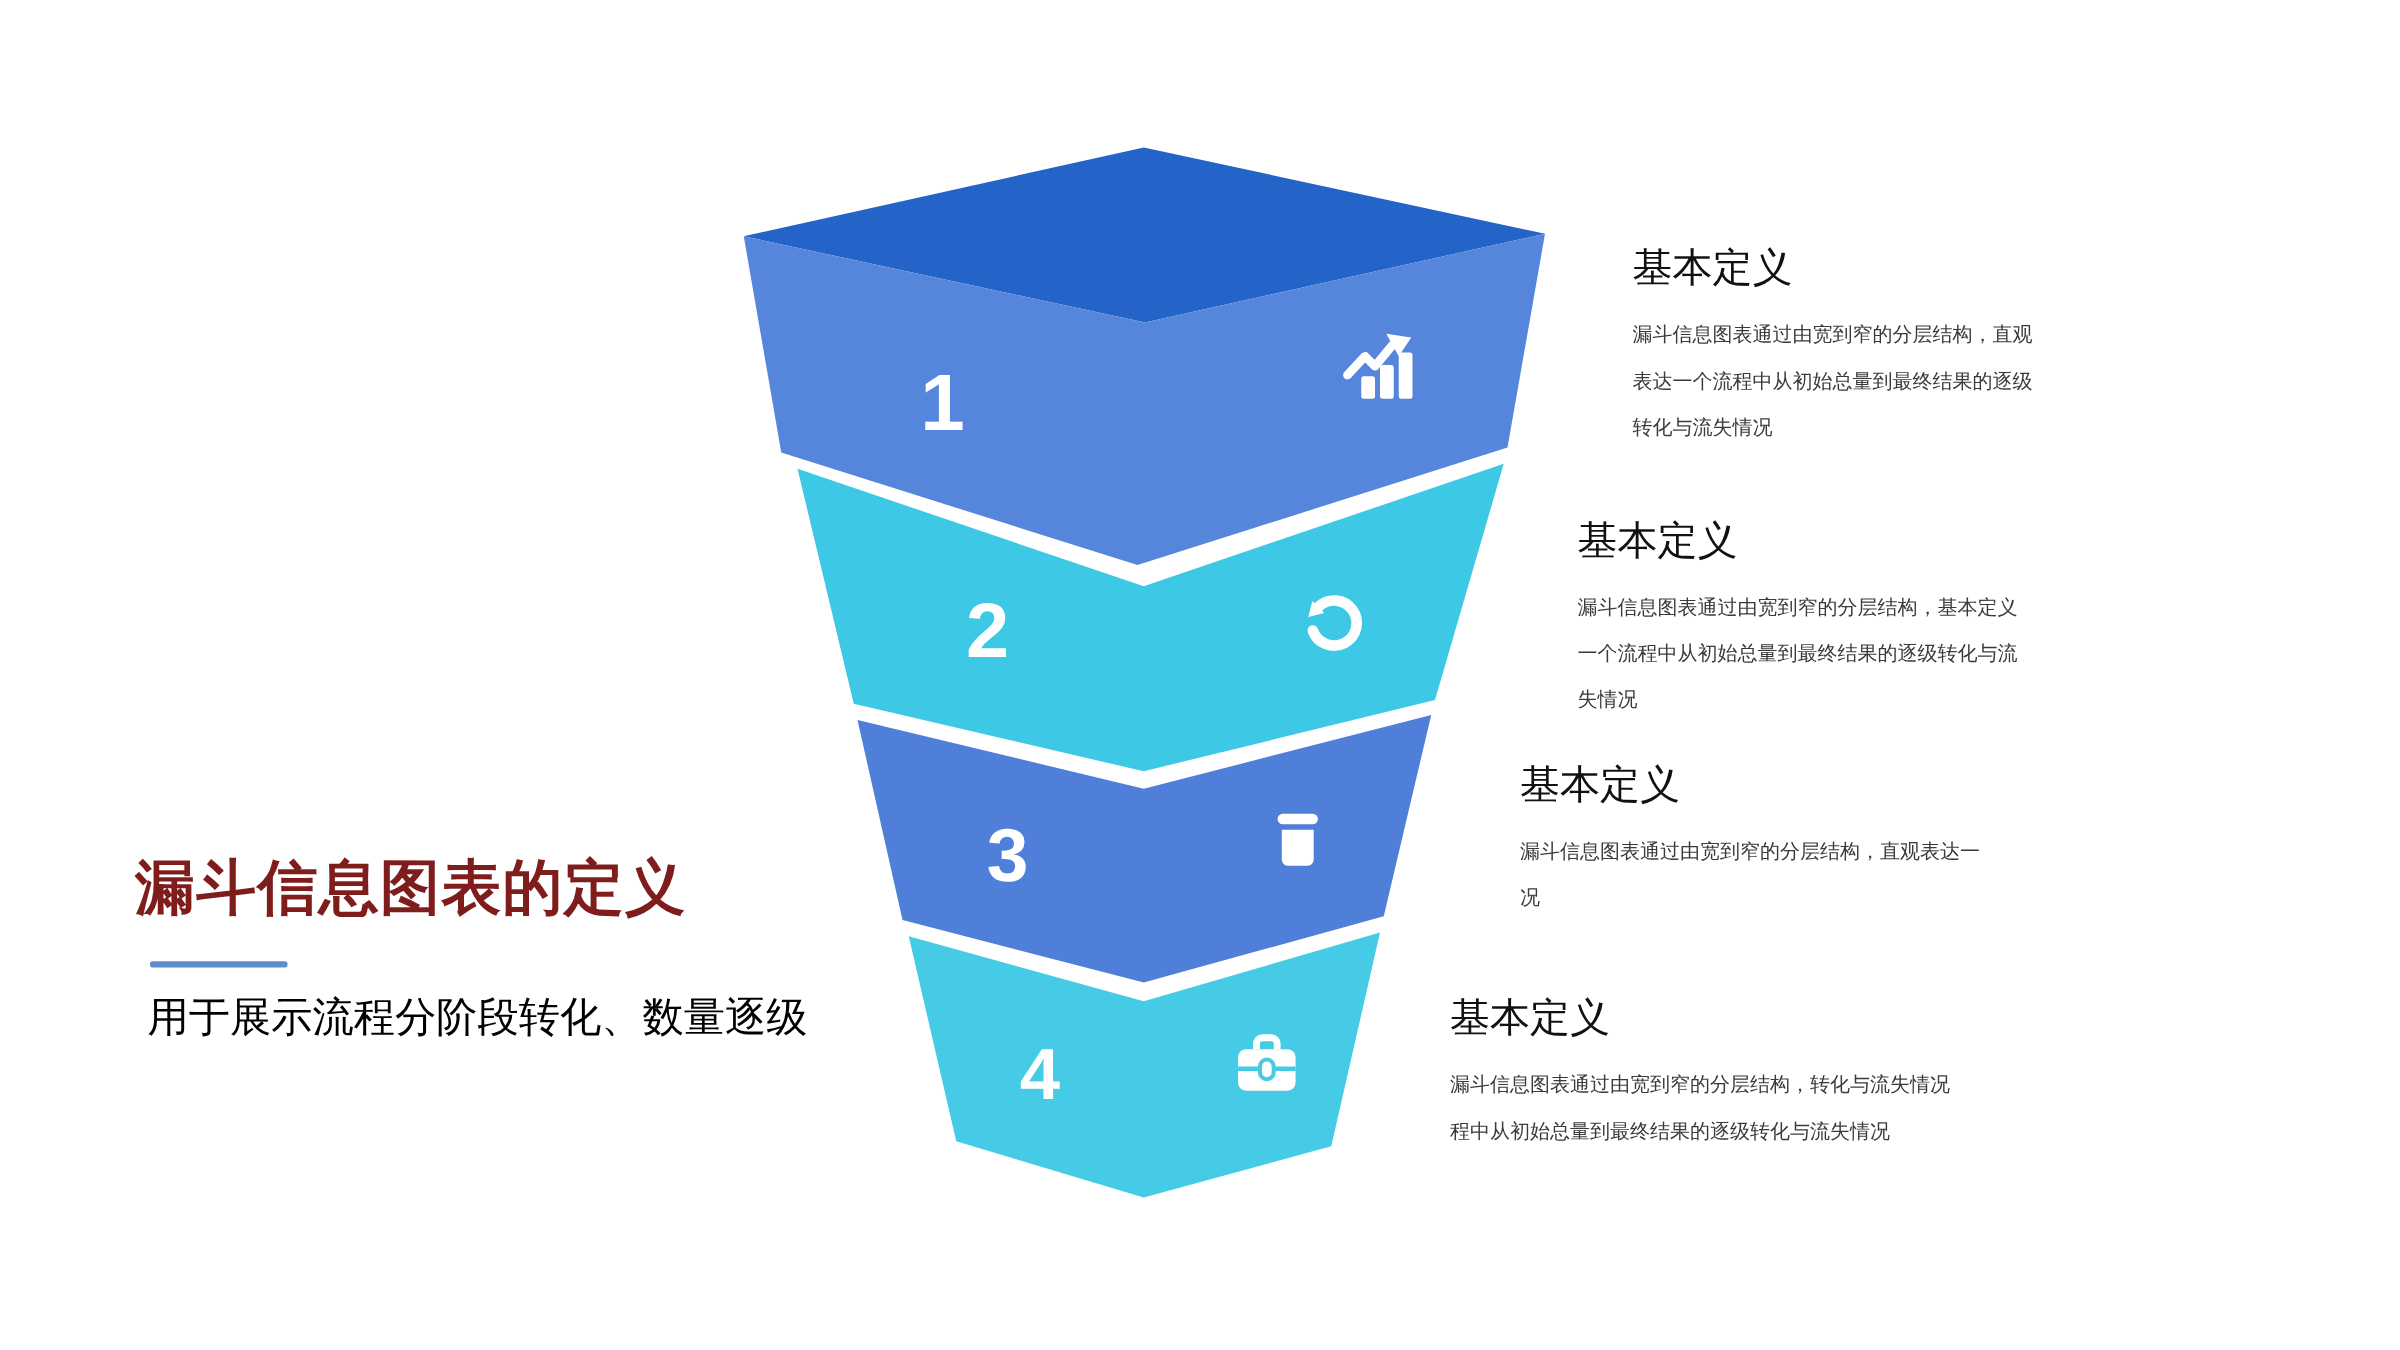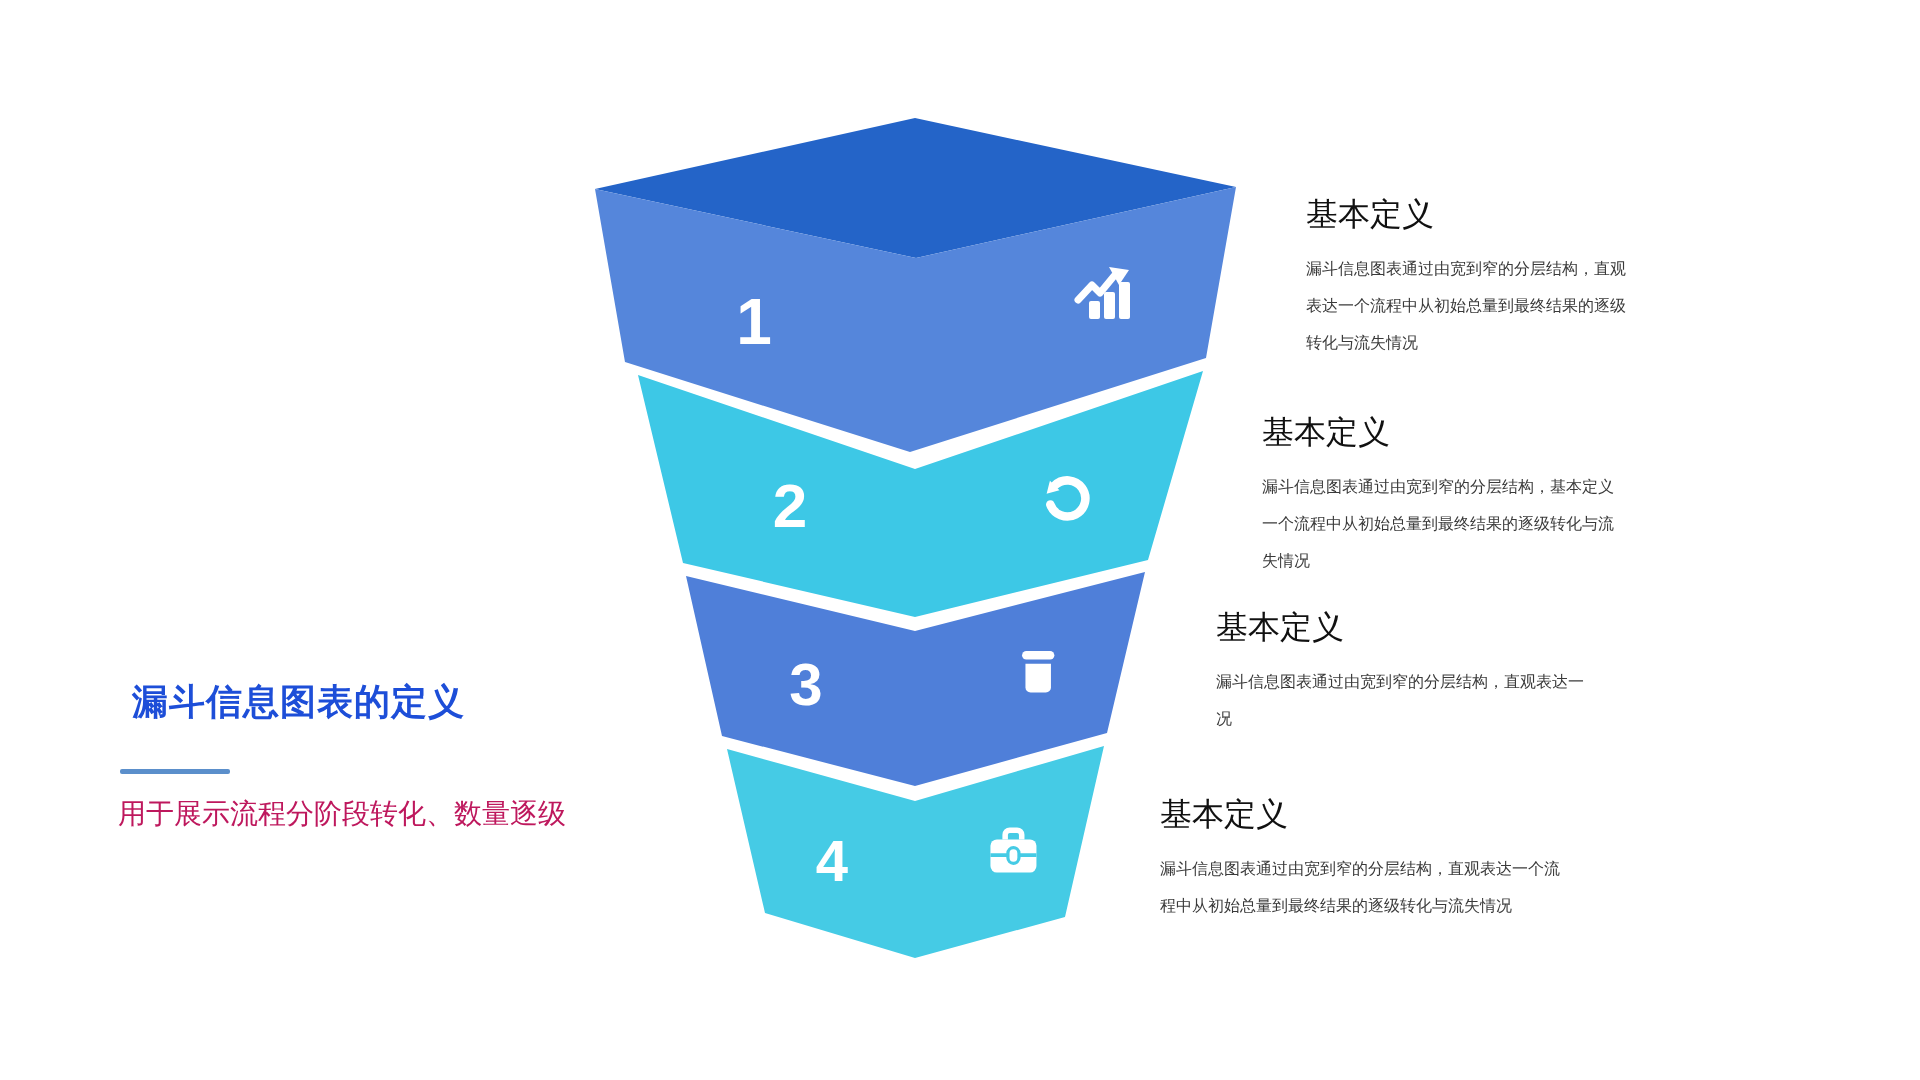--- a/index.html
+++ b/index.html
@@ -11,31 +11,31 @@
     overflow:hidden;
     font-family:"Liberation Sans","DejaVu Sans",sans-serif;
   }
   .funnel-svg { position:absolute; inset:0; width:1920px; height:1080px; }
   .funnel-number {
     font-family:"Liberation Sans","DejaVu Sans",sans-serif;
     font-weight:bold;
     fill:#ffffff;
   }
   .left-panel-title {
-    position:absolute; left:132px; top:678px;
-    font-size:36px; font-weight:bold; color:#1d4ed8;
+    position:absolute; left:108px; top:678px;
+    font-size:48px; font-weight:bold; color:#7f1d1d;
     letter-spacing:1px; white-space:nowrap;
   }
   .left-divider {
     position:absolute; left:120px; top:769px;
     width:110px; height:5px; border-radius:2px;
   }
   .left-panel-desc {
     position:absolute; left:118px; top:790px;
-    font-size:28px; line-height:48px; color:#be185d; white-space:nowrap;
+    font-size:33px; line-height:48px; color:#000000; white-space:nowrap;
   }
   .def-block { position:absolute; white-space:nowrap; }
   .def-block h2 {
     font-size:32px; line-height:44px; font-weight:normal;
     color:#111111; margin:0 0 14px 0;
   }
   .def-block .body-line {
     font-size:16px; line-height:37px; color:#3a3a3a;
   }
   .block-1 { left:1306px; top:192px; }
@@ -110,15 +110,15 @@
 </div>
 
 <div class="def-block block-3">
   <h2>基本定义</h2>
   <div class="body-line">漏斗信息图表通过由宽到窄的分层结构，直观表达一</div>
   <div class="body-line">况</div>
 </div>
 
 <div class="def-block block-4">
   <h2>基本定义</h2>
-  <div class="body-line">漏斗信息图表通过由宽到窄的分层结构，直观表达一个流</div>
+  <div class="body-line">漏斗信息图表通过由宽到窄的分层结构，转化与流失情况</div>
   <div class="body-line">程中从初始总量到最终结果的逐级转化与流失情况</div>
 </div>
 
 </body></html>

